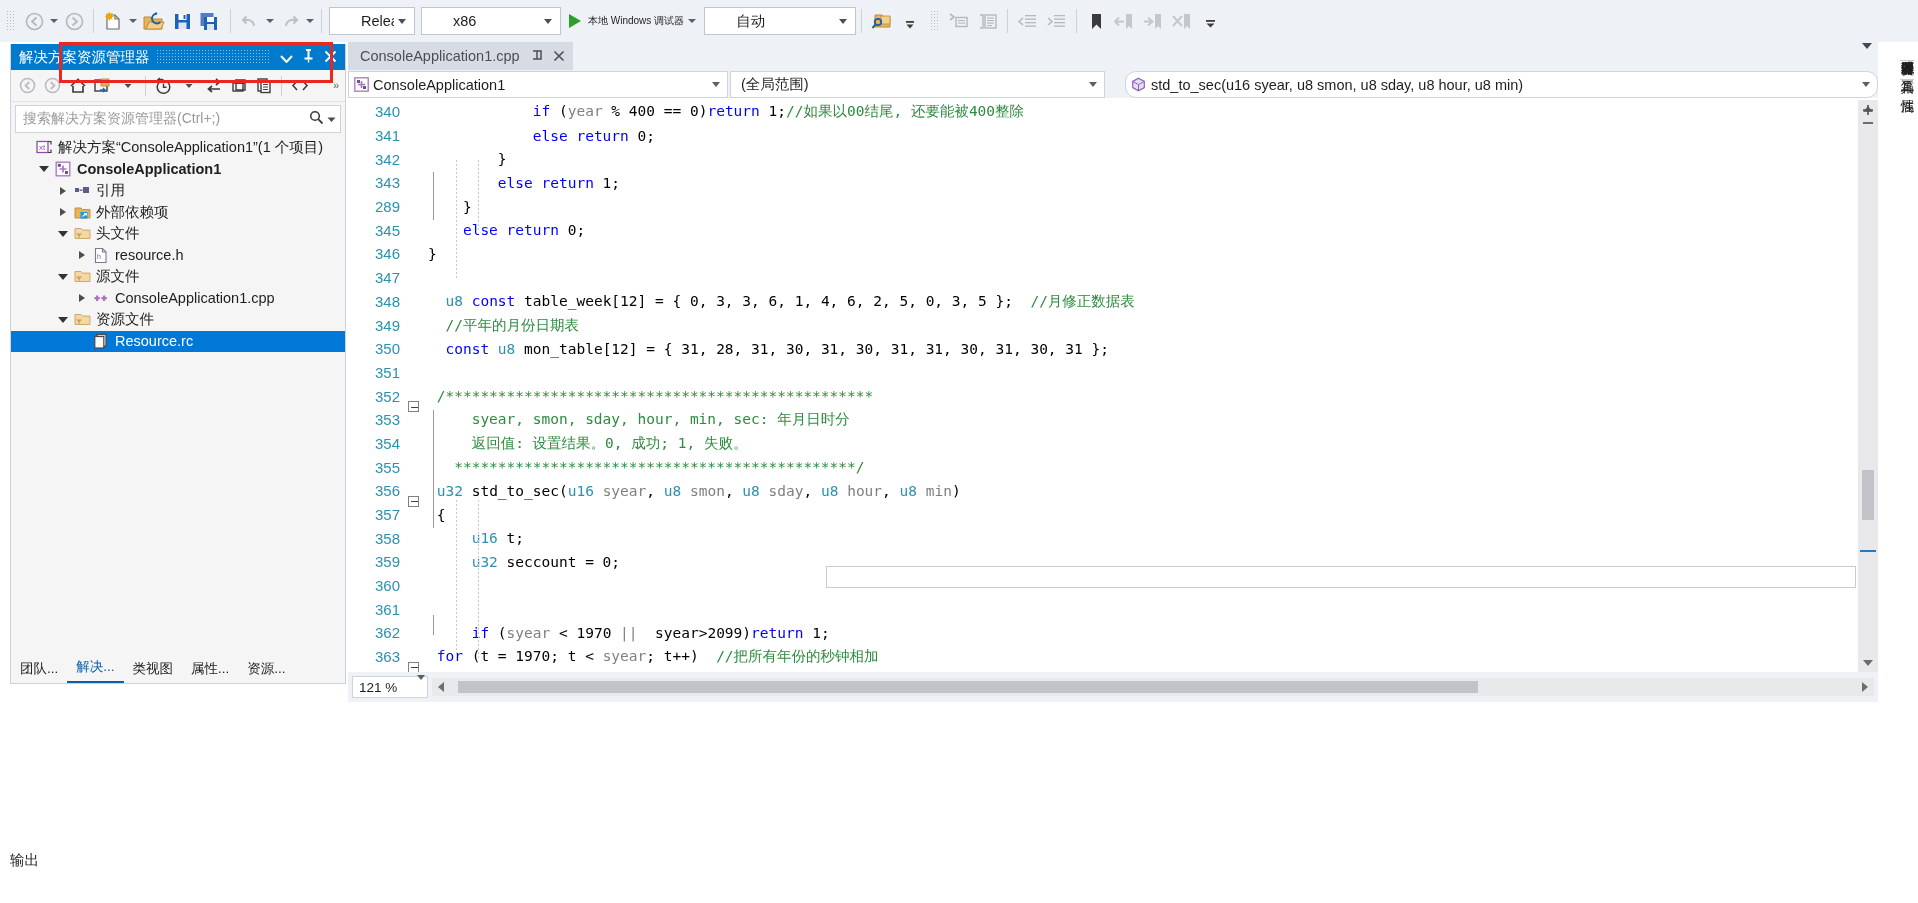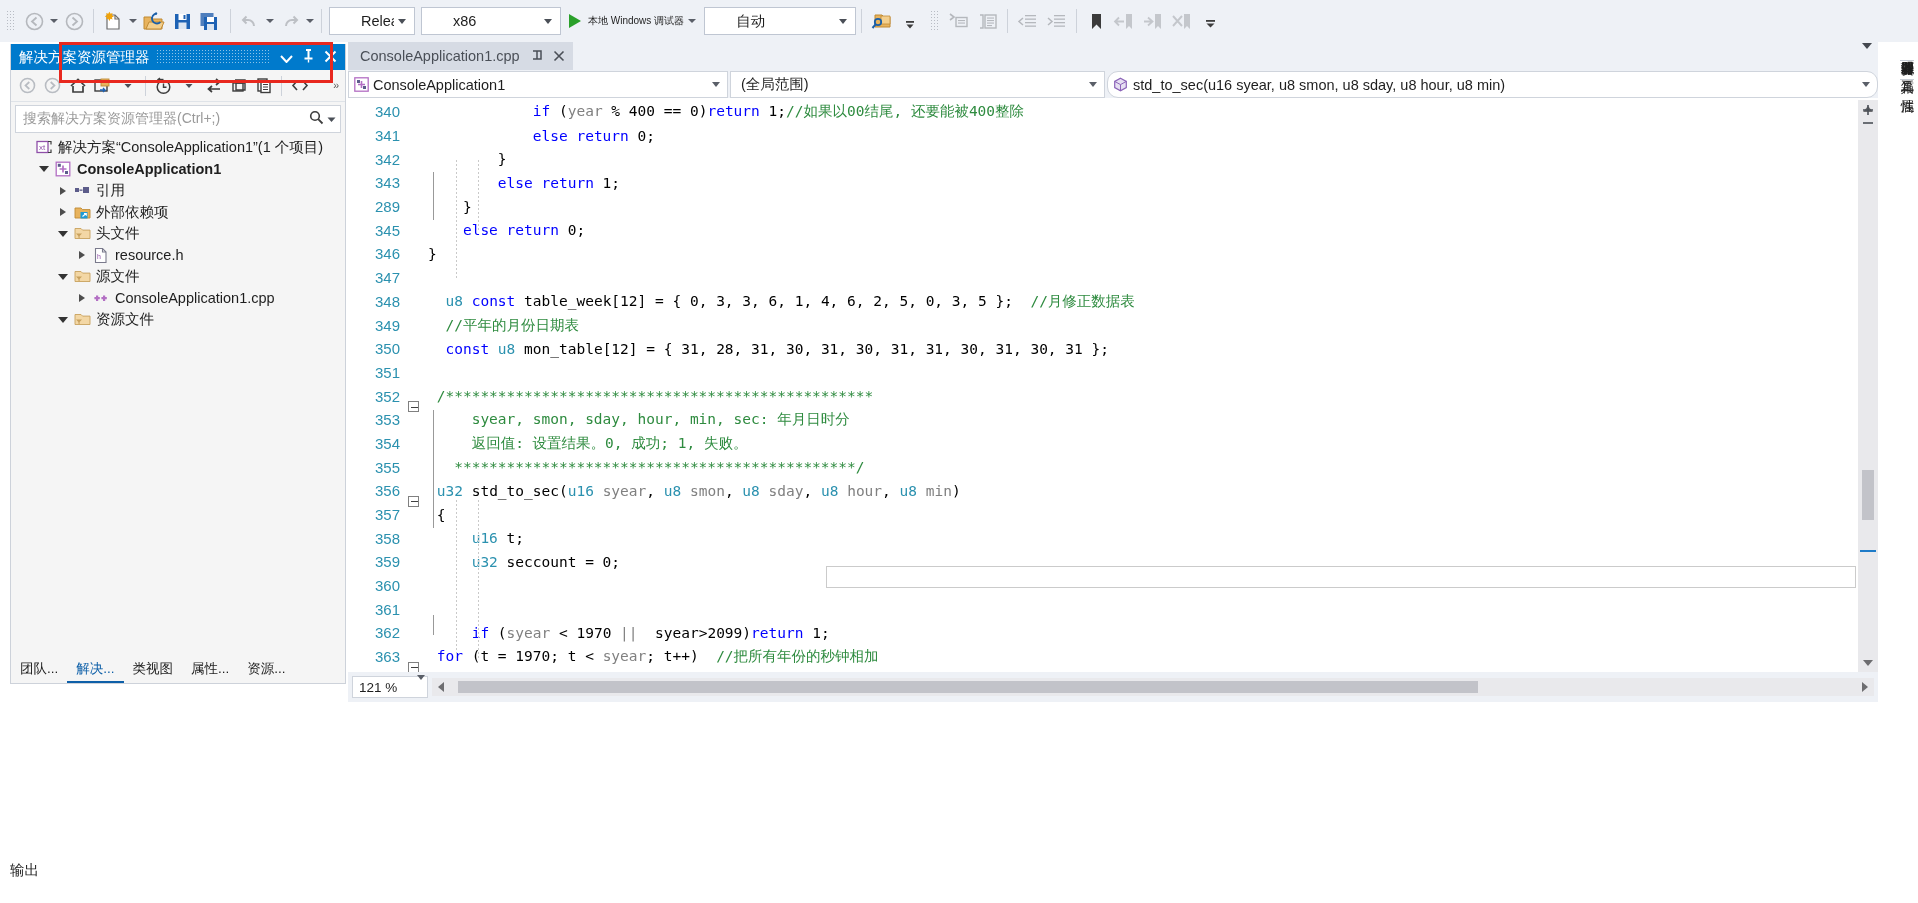--- a/index.html
+++ b/index.html
@@ -90,21 +90,21 @@
   .ico { width:22px; flex:0 0 22px; display:flex; align-items:center;
     justify-content:center; }
   .tlbl { padding-left:3px; }
   .tlbl.bold { font-weight:bold; }
   #redbox {
     position:absolute; left:48px; top:-2px; width:274px; height:41px;
     border:3px solid #e8281e; pointer-events:none;
   }
   #sol-bottom {
     position:absolute; left:0; bottom:0; width:100%; height:26px;
-    display:flex; font-size:13.5px;
+    display:flex; align-items:flex-end; font-size:13.5px;
   }
   .sbtab { padding:3px 9px 5px 9px; color:#1e1e1e; white-space:nowrap; }
   .sbtab.active { color:#0d5fa8; border-bottom:2px solid #0d5fa8; font-weight:normal; }
 
   
   #editor { position:absolute; left:348px; top:42px; width:1530px; height:660px; }
   #tabstrip { height:28px; background:#eef1f6; display:flex; align-items:flex-end;
     position:relative; }
   #tab1 { height:28px; background:#d6dbe4; display:flex; align-items:center;
     padding:0 8px 0 12px; font-size:14.5px; color:#4a4f57; white-space:nowrap; }
@@ -118,21 +118,21 @@
     padding:1px 0 0 0; }
   .navcmb { background:#fff; border:1px solid #cfd4dc; display:flex;
     align-items:center; font-size:14.5px; padding:0 2px 0 5px; overflow:hidden;
     white-space:nowrap; }
   .navcmb .nb { flex:1; overflow:hidden; }
   .navcmb .dd { width:18px; display:flex; align-items:center; justify-content:center; }
   .navcmb .dd i { width:0;height:0;border-left:4px solid transparent;
     border-right:4px solid transparent;border-top:5px solid #5a5f68; }
   #nav1 { width:380px; }
   #nav2 { width:375px; margin-left:2px; padding-left:10px; }
-  #nav3 { flex:1; margin-left:2px;border-radius:11px; }
+  #nav3 { flex:1; margin-left:20px;border-radius:11px; }
 
   #codearea { position:absolute; left:0; top:58px; right:0; bottom:30px;
     background:#fff; overflow:hidden; }
   .cline { height:23.7px; display:flex; align-items:center;
     font-family:"DejaVu Sans Mono", monospace; font-size:14.5px; white-space:pre; }
   .lnum { width:56px; flex:0 0 56px; text-align:right; color:#2b91af;
     font-family:"Liberation Sans", sans-serif; font-size:15px; padding-right:4px; }
   .gut { width:22px; flex:0 0 22px; position:relative; }
   .gut .gbox { position:absolute; left:4px; top:5px; width:11px; height:11px;
     border:1px solid #808080; background:#fff; }
@@ -189,21 +189,21 @@
   #hthumb { height:12px; background:#c2c3c9; margin-left:8px; width:1020px; }
 
   
   #rtabs { position:absolute; right:0; top:44px; width:22px; height:300px;
     display:flex; flex-direction:column; align-items:center; }
   .rtab { writing-mode:vertical-rl; font-size:13.5px; color:#1e1e1e;
     padding:7px 3px; white-space:nowrap; }
   .rsep { width:14px; height:1px; background:#c8cdd5; margin:2px 0; }
 
   
-  #outpane { position:absolute; left:0; bottom:4px; width:1918px; height:45px;
+  #outpane { position:absolute; left:0; bottom:14px; width:1918px; height:45px;
     background:#fff;padding-left:6px; }
   #outlabel { position:absolute; left:10px; top:7px; font-size:14.5px; }
   #sepline { position:absolute; left:0; bottom:45px; width:1918px; height:1px;
     background:#e4e7ec; }
 </style>
 </head>
 <body>
 
 <div id="toolbar">
   <div class="grip"></div>
@@ -635,20 +635,31 @@
         <span class="exp open">
           <i></i>
         </span>
         <span class="ico">
           <svg width="17" height="17" viewBox="0 0 17 17">
             <path d="M1 3.5 h6 l1.6 1.6 h7.4 v8.4 h-15 z" fill="#f3d7a5" stroke="#c8a15e" stroke-width="0.9"></path>
             <path d="M2 8.5 h6 L5.6 11 v2.5 L4.4 12.6 V11 z" fill="#c8a15e"></path>
           </svg>
         </span>
         <span class="tlbl">资源文件</span>
+      </div>
+      <div class="trow sel">
+        <span style="display:inline-block;width:63px"></span>
+        <span class="exp"></span>
+        <span class="ico">
+          <svg width="17" height="17" viewBox="0 0 17 17">
+            <rect x="4" y="1.5" width="9" height="11.5" fill="#f0f0f0" stroke="#4a4a4a" stroke-width="1.2"></rect>
+            <rect x="1.8" y="3.5" width="9" height="11.5" fill="#fafafa" stroke="#4a4a4a" stroke-width="1.2"></rect>
+          </svg>
+        </span>
+        <span class="tlbl">Resource.rc</span>
       </div>
     </div>
   <div id="redbox"></div>
 
   <div id="sol-bottom">
       <div class="sbtab">团队...</div>
       <div class="sbtab active">解决...</div>
       <div class="sbtab">类视图</div>
       <div class="sbtab">属性...</div>
       <div class="sbtab">资源...</div>

